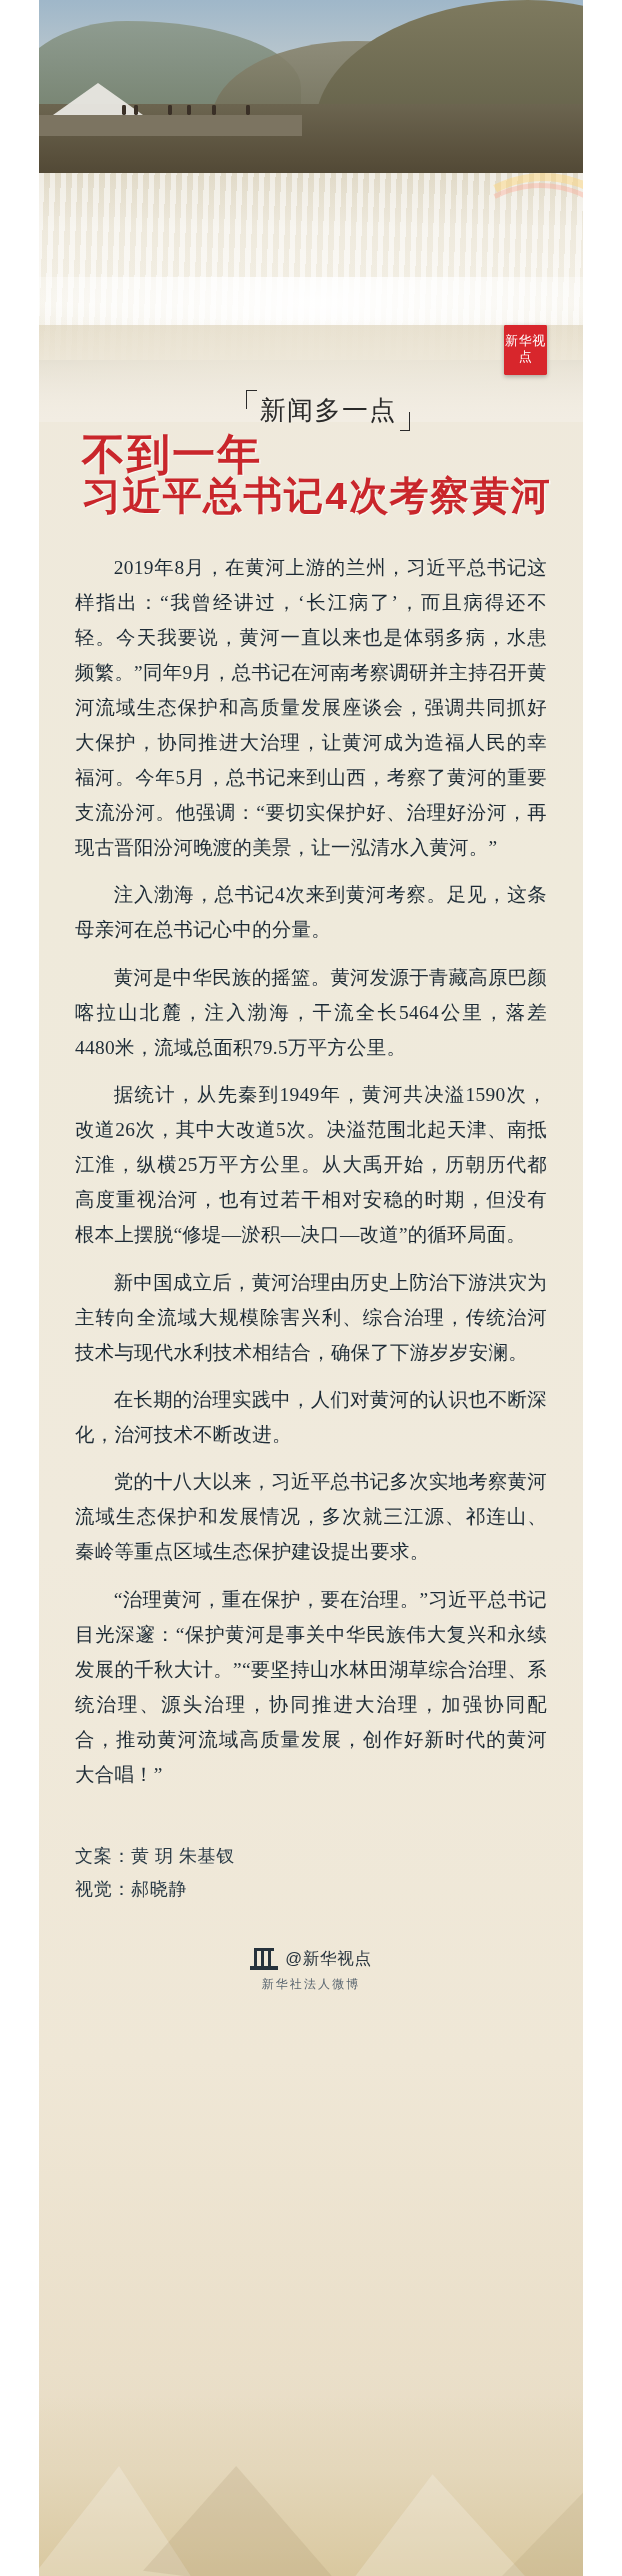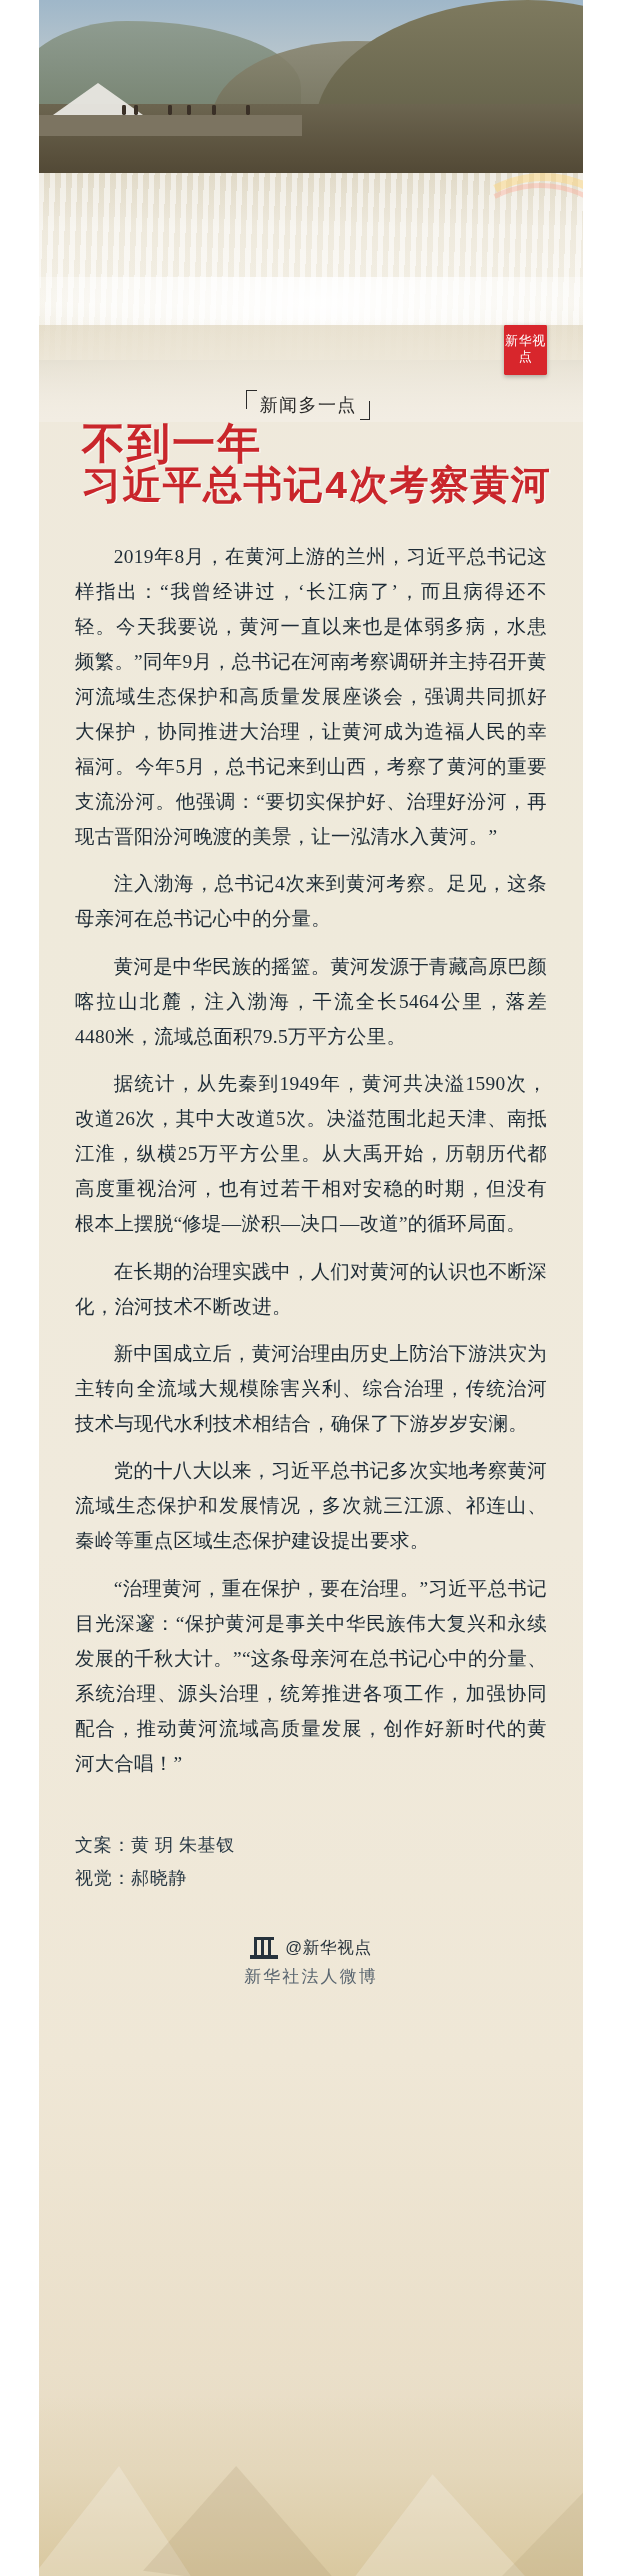--- a/index.html
+++ b/index.html
@@ -176,21 +176,21 @@
   .title-block {
     position: relative;
     margin-top: -29px;
     padding: 0 28px;
     z-index: 6;
   }
   .kicker {
     display: inline-block;
     position: relative;
     font-family: "Liberation Sans", sans-serif;
-    font-size: 18px;
+    font-size: 26px;
     color: #2a2a2a;
     letter-spacing: 1.4px;
     margin-left: 183px;
     margin-bottom: 4.1px;
     padding: 0 9.7px;
   }
   .kicker::before, .kicker::after {
     content: "";
     position: absolute;
     width: 9.7px; height: 18px;
@@ -286,21 +286,21 @@
   }
   .footer-name {
     font-family: "Liberation Sans", sans-serif;
     font-size: 16.6px;
     color: #26323c;
     letter-spacing: 0.7px;
   }
   .footer-sub {
     margin-top: 4.1px;
     font-family: "Liberation Sans", sans-serif;
-    font-size: 17px;
+    font-size: 12px;
     color: #5a6670;
     letter-spacing: 2.1px;
     text-align: center;
   }
 
   
   .bottom-band {
     position: absolute;
     left: 0; bottom: 0;
     width: 622px; height: 180px;
@@ -368,24 +368,24 @@
     <div class="kicker">新闻多一点</div>
     <div class="headline1">不到一年</div>
     <div class="headline2">习近平总书记4次考察黄河</div>
   </div>
 
   <div class="article">
     <p>2019年8月，在黄河上游的兰州，习近平总书记这样指出：“我曾经讲过，‘长江病了’，而且病得还不轻。今天我要说，黄河一直以来也是体弱多病，水患频繁。”同年9月，总书记在河南考察调研并主持召开黄河流域生态保护和高质量发展座谈会，强调共同抓好大保护，协同推进大治理，让黄河成为造福人民的幸福河。今年5月，总书记来到山西，考察了黄河的重要支流汾河。他强调：“要切实保护好、治理好汾河，再现古晋阳汾河晚渡的美景，让一泓清水入黄河。”</p>
     <p>注入渤海，总书记4次来到黄河考察。足见，这条母亲河在总书记心中的分量。</p>
     <p>黄河是中华民族的摇篮。黄河发源于青藏高原巴颜喀拉山北麓，注入渤海，干流全长5464公里，落差4480米，流域总面积79.5万平方公里。</p>
     <p>据统计，从先秦到1949年，黄河共决溢1590次，改道26次，其中大改道5次。决溢范围北起天津、南抵江淮，纵横25万平方公里。从大禹开始，历朝历代都高度重视治河，也有过若干相对安稳的时期，但没有根本上摆脱“修堤—淤积—决口—改道”的循环局面。</p>
+    <p>新中国成立后，黄河治理由历史上防治下游洪灾为主转向全流域大规模除害兴利、综合治理，传统治河技术与现代水利技术相结合，确保了下游岁岁安澜。</p>
     <p>在长期的治理实践中，人们对黄河的认识也不断深化，治河技术不断改进。</p>
-    <p>新中国成立后，黄河治理由历史上防治下游洪灾为主转向全流域大规模除害兴利、综合治理，传统治河技术与现代水利技术相结合，确保了下游岁岁安澜。</p>
     <p>党的十八大以来，习近平总书记多次实地考察黄河流域生态保护和发展情况，多次就三江源、祁连山、秦岭等重点区域生态保护建设提出要求。</p>
-    <p>“治理黄河，重在保护，要在治理。”习近平总书记目光深邃：“保护黄河是事关中华民族伟大复兴和永续发展的千秋大计。”“这条母亲河在总书记心中的分量、系统治理、源头治理，统筹推进各项工作，加强协同配合，推动黄河流域高质量发展，创作好新时代的黄河大合唱！”</p>
+    <p>“治理黄河，重在保护，要在治理。”习近平总书记目光深邃：“保护黄河是事关中华民族伟大复兴和永续发展的千秋大计。”“要坚持山水林田湖草综合治理、系统治理、源头治理，协同推进大治理，加强协同配合，推动黄河流域高质量发展，创作好新时代的黄河大合唱！”</p>
   </div>
 
   <div class="credits">
     <div>文案：黄 玥 朱基钗</div>
     <div>视觉：郝晓静</div>
   </div>
 
   <div class="footer">
     <div class="footer-logo-row">
       <span class="logo-mark"></span>

